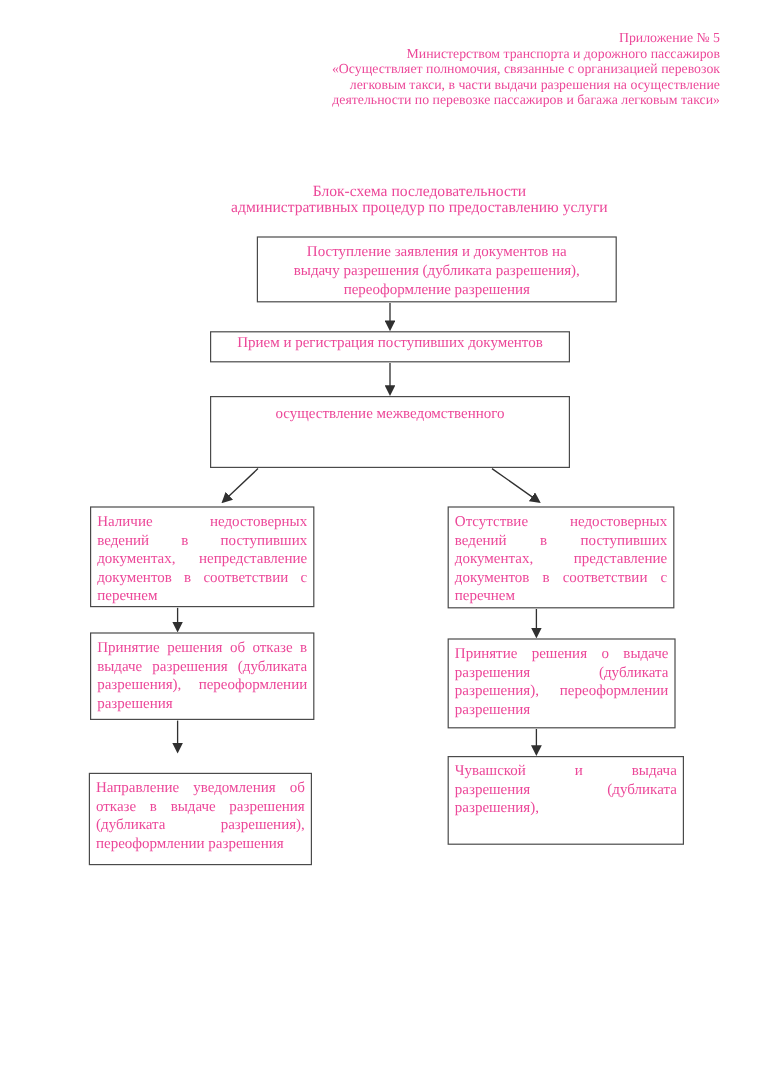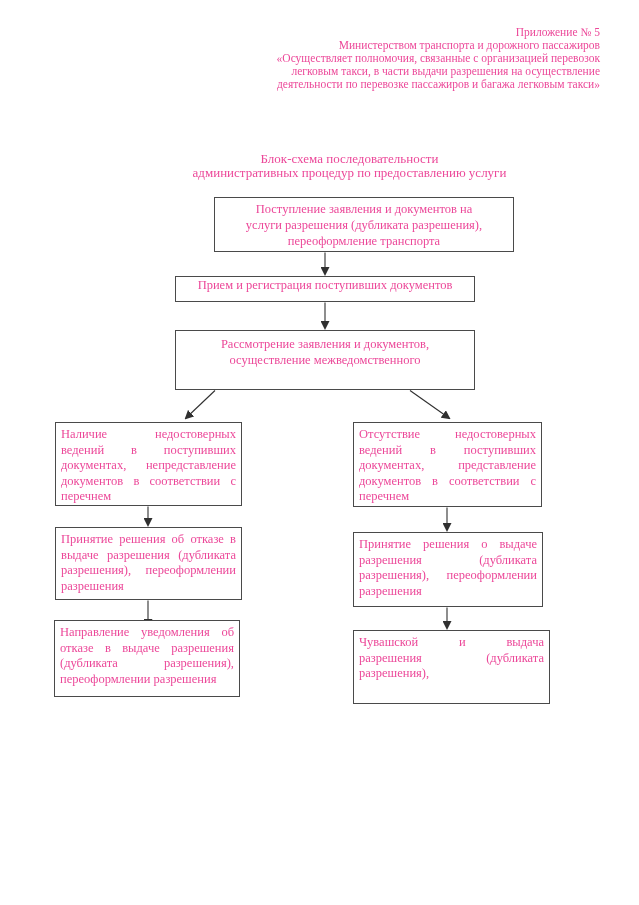--- a/index.html
+++ b/index.html
@@ -37,21 +37,21 @@
   }
   .fbox {
     position: absolute;
     box-sizing: border-box;
     background: #ffffff;
     border: 1px solid #4a4a4a;
     font-size: 12.5px;
     overflow: hidden;
   }
   .fbox.center { text-align: center; line-height: 16px; }
-  .fbox.justify { text-align: left; line-height: 15.5px; padding: 4px 5px 0 5px; }
+  .fbox.justify { text-align: left; line-height: 15.5px; padding: 4px 5px 0 5px; margin-left: 20px; }
   .fbox.center .ln { width: 100%; }
   .jline { display: flex; justify-content: space-between; }
   .jline span { white-space: nowrap; }
 </style>
 </head>
 <body>
 
 <div class="page">
 
   <div class="hdr">
@@ -78,30 +78,29 @@
     <line x1="215" y1="390.5" x2="186" y2="418" stroke="#303030" stroke-width="1.1" marker-end="url(#ah)"></line>
     <line x1="410" y1="390.5" x2="449" y2="418" stroke="#303030" stroke-width="1.1" marker-end="url(#ah)"></line>
     <line x1="148" y1="506.5" x2="148" y2="525" stroke="#303030" stroke-width="1.1" marker-end="url(#ah)"></line>
     <line x1="447" y1="507.5" x2="447" y2="530" stroke="#303030" stroke-width="1.1" marker-end="url(#ah)"></line>
     <line x1="148" y1="600.5" x2="148" y2="626" stroke="#303030" stroke-width="1.1" marker-end="url(#ah)"></line>
     <line x1="447" y1="607.5" x2="447" y2="628" stroke="#303030" stroke-width="1.1" marker-end="url(#ah)"></line>
   </svg>
 
   <div class="fbox center" style="left:175px; top:197px; width:300px; height:55px; padding-top:3px;margin-left:39px;">
       <div class="ln">Поступление заявления и документов на</div>
-      <div class="ln">услуги разрешения (дубликата разрешения),</div>
-      <div class="ln">переоформление транспорта</div>
+      <div class="ln">выдачу разрешения (дубликата разрешения),</div>
+      <div class="ln">переоформление разрешения</div>
     </div>
 
   <div class="fbox center" style="left:175px; top:276px; width:300px; height:26px; padding-top:0;">
       <div class="ln">Прием и регистрация поступивших документов</div>
     </div>
 
   <div class="fbox center" style="left:175px; top:330px; width:300px; height:60px; padding-top:5px;">
-      <div class="ln">Рассмотрение заявления и документов,</div>
       <div class="ln">осуществление межведомственного</div>
     </div>
 
   <div class="fbox justify" style="left:55px; top:422px; width:187px; height:84px;">
       <div class="ln jline">
         <span>Наличие</span>
         <span>недостоверных</span>
       </div>
       <div class="ln jline">
         <span>ведений</span>
@@ -175,21 +174,21 @@
         <span>разрешения</span>
         <span>(дубликата</span>
       </div>
       <div class="ln jline">
         <span>разрешения),</span>
         <span>переоформлении</span>
       </div>
       <div class="ln">разрешения</div>
     </div>
 
-  <div class="fbox justify" style="left:54px; top:620px; width:186px; height:77px;">
+  <div class="fbox justify" style="left:54px; top:644px; width:186px; height:77px;">
       <div class="ln jline">
         <span>Направление</span>
         <span>уведомления</span>
         <span>об</span>
       </div>
       <div class="ln jline">
         <span>отказе</span>
         <span>в</span>
         <span>выдаче</span>
         <span>разрешения</span>

